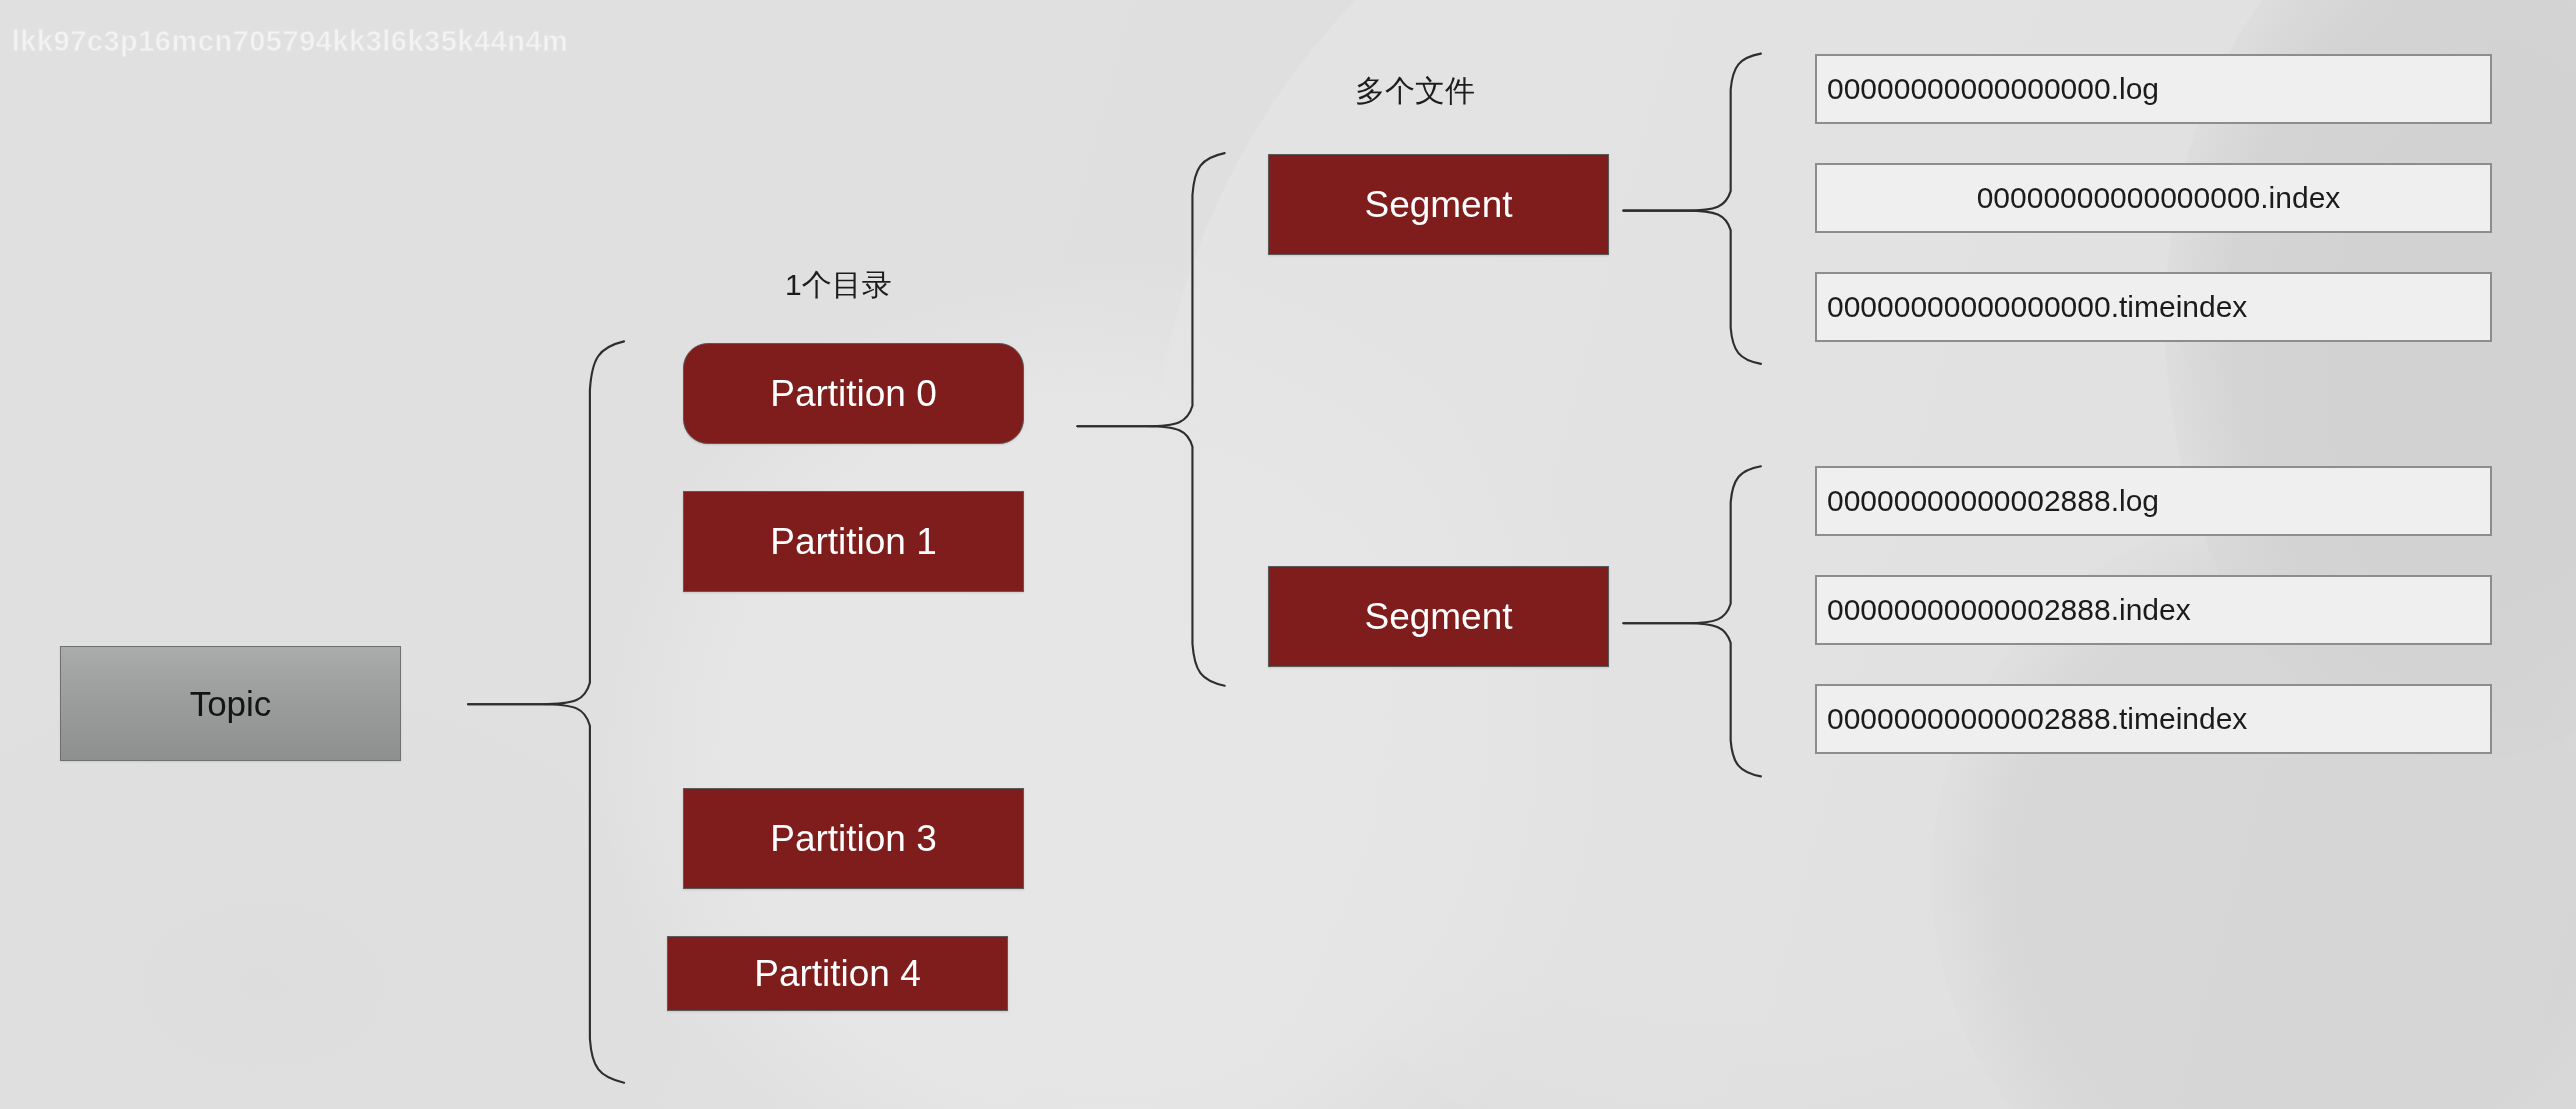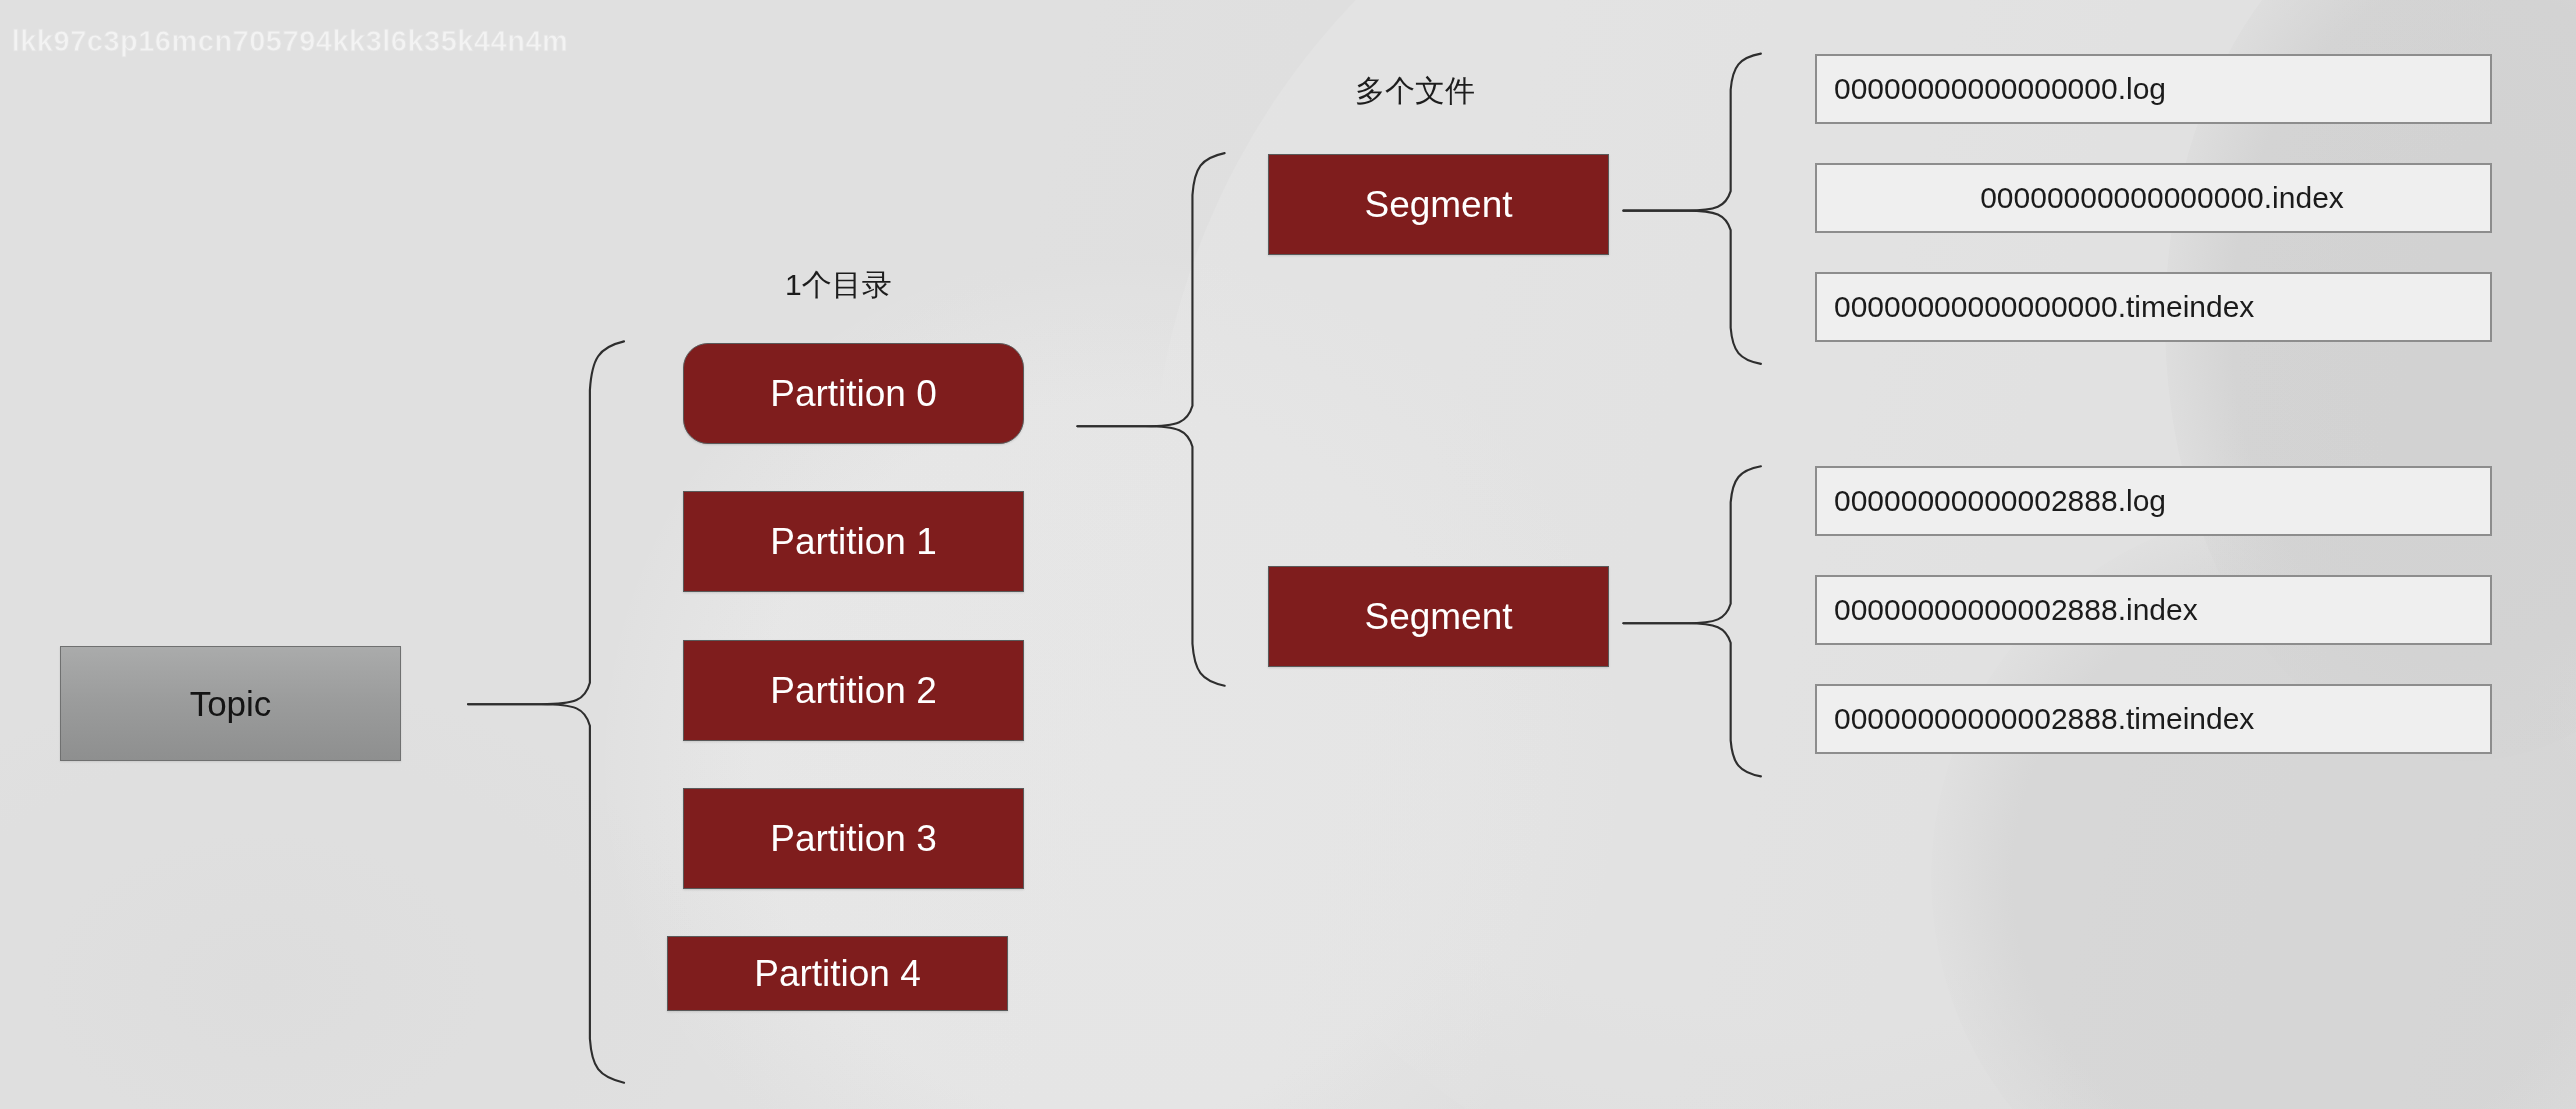--- a/index.html
+++ b/index.html
@@ -98,21 +98,21 @@
     color: #ffffff;
     font-size: 37px;
     box-shadow: 0 1px 2px rgba(0,0,0,.12);
   }
   .file-box {
     background: #efefef;
     border: 2px solid #8d8d8d;
     color: #1b1b1b;
     font-size: 30px;
     justify-content: flex-start;
-    padding-left: 17px;
+    padding-left: 10px;
   }
   .caption {
     position: absolute;
     font-size: 30px;
     color: #1d1d1d;
     white-space: nowrap;
   }
 
   
   #brace-layer {
@@ -172,23 +172,20 @@
   <div class="node topic-box" style="left:60px; top:646px; width:341px; height:115px;">
     <span>Topic</span>
   </div>
 
   <div class="node dark-box" style="left:683px; top:343px; width:341px; height:101px;border-radius:25px;">
     <span>Partition 0</span>
   </div>
   <div class="node dark-box" style="left:683px; top:491px; width:341px; height:101px;">
     <span>Partition 1</span>
   </div>
-  <div class="node dark-box" style="left:683px; top:640px; width:341px; height:101px;">
-    <span>Partition 2</span>
-  </div>
   <div class="node dark-box" style="left:683px; top:788px; width:341px; height:101px;">
     <span>Partition 3</span>
   </div>
   <div class="node dark-box" style="left:667px; top:936px; width:341px; height:75px;">
     <span>Partition 4</span>
   </div>
 
   <div class="node dark-box" style="left:1268px; top:154px; width:341px; height:101px;">
     <span>Segment</span>
   </div>

